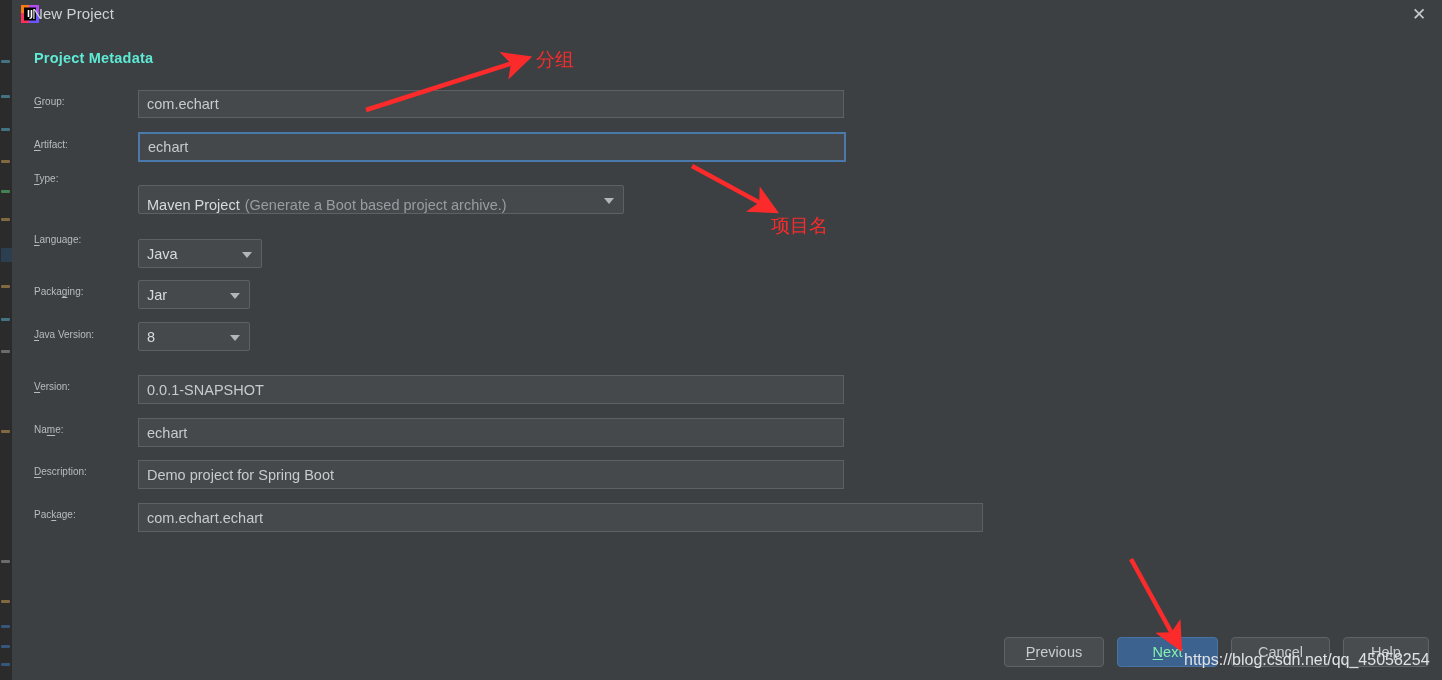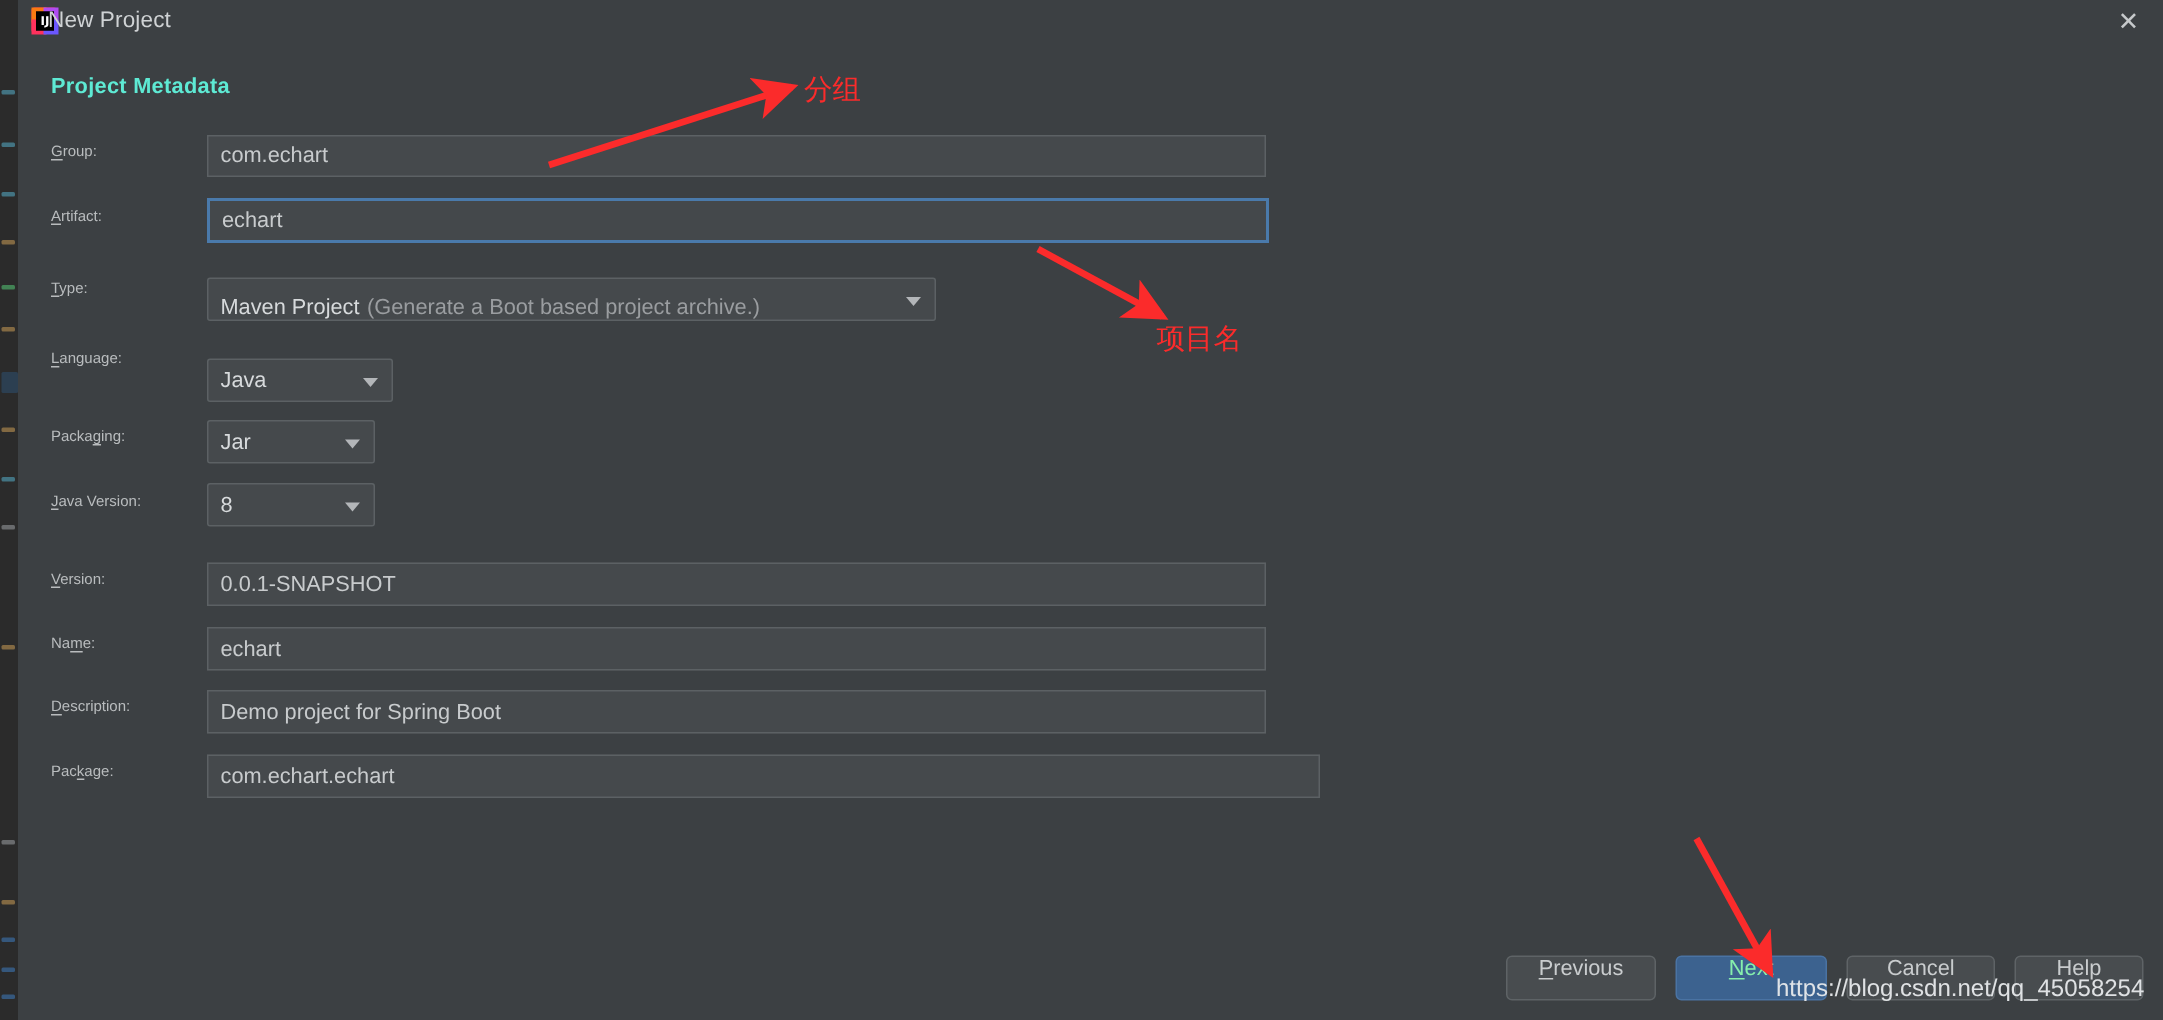--- a/index.html
+++ b/index.html
@@ -138,21 +138,21 @@
   .btn {
     position: absolute;
     box-sizing: border-box;
     height: 30px;
     border-radius: 4px;
     font-size: 14.5px;
     color: #c9ccce;
     background: #484c4f;
     border: 1px solid #5e6366;
     display: flex;
-    align-items: flex-start;
+    align-items: center;
     justify-content: center;
     cursor: pointer;
   }
   .btn u { text-decoration: underline; text-underline-offset: 2px; }
   .btn.primary {
     background: #3c628f;
     border: 1px solid #4a73a3;
     color: #86efac;
   }
 
@@ -226,21 +226,21 @@
     <div class="flabel" style="left:22px; top:96px;"><u>G</u>roup:</div>
     <input class="ftext" style="left: 126px; top: 90px; width: 706px; height: 28px;" value="com.echart">
   </div>
 
   <div class="frow">
     <div class="flabel" style="left:22px; top:139px;"><u>A</u>rtifact:</div>
     <input class="ftext focused" style="left: 126px; top: 132px; width: 708px; height: 30px;" value="echart">
   </div>
 
   <div class="frow">
-    <div class="flabel" style="left:22px; top:187px;"><u>T</u>ype:</div>
+    <div class="flabel" style="left:22px; top:173px;"><u>T</u>ype:</div>
     <div class="fcombo" style="left:126px; top:185px; width:486px; height:29px;align-items:flex-end;">
       <span>Maven Project</span>
       <span class="dim">(Generate a Boot based project archive.)</span>
       <span class="arrow-dn"></span>
     </div>
   </div>
 
   <div class="frow">
     <div class="flabel" style="left:22px; top:234px;"><u>L</u>anguage:</div>
     <div class="fcombo" style="left:126px; top:228px; width:124px; height:29px;margin-top:11px;">
@@ -275,21 +275,21 @@
     <input class="ftext" style="left: 126px; top: 418px; width: 706px; height: 29px;" value="echart">
   </div>
 
   <div class="frow">
     <div class="flabel" style="left:22px; top:466px;"><u>D</u>escription:</div>
     <input class="ftext" style="left: 126px; top: 460px; width: 706px; height: 29px;" value="Demo project for Spring Boot">
   </div>
 
   <div class="frow">
     <div class="flabel" style="left:22px; top:509px;">Pac<u>k</u>age:</div>
-    <input class="ftext" style="left: 126px; top: 503px; width: 742px; height: 29px;" value="com.echart.echart">
+    <input class="ftext" style="left: 126px; top: 503px; width: 845px; height: 29px;" value="com.echart.echart">
   </div>
 
   <div class="btn" style="left:992px; top:637px; width:100px;">
     <span><u>P</u>revious</span>
   </div>
   <div class="btn primary" style="left:1105px; top:637px; width:101px;">
     <span><u>N</u>ext</span>
   </div>
   <div class="btn" style="left:1219px; top:637px; width:99px;">
     <span>Cancel</span>

